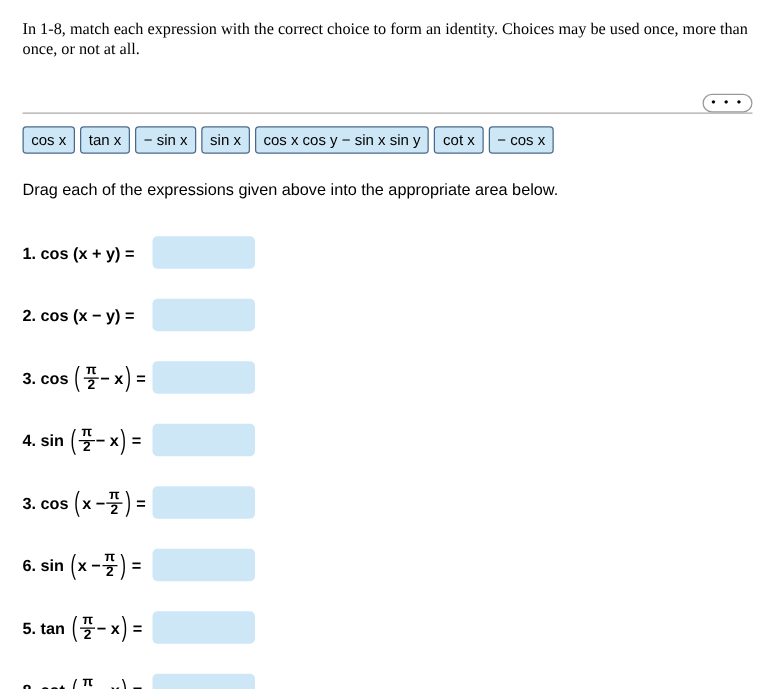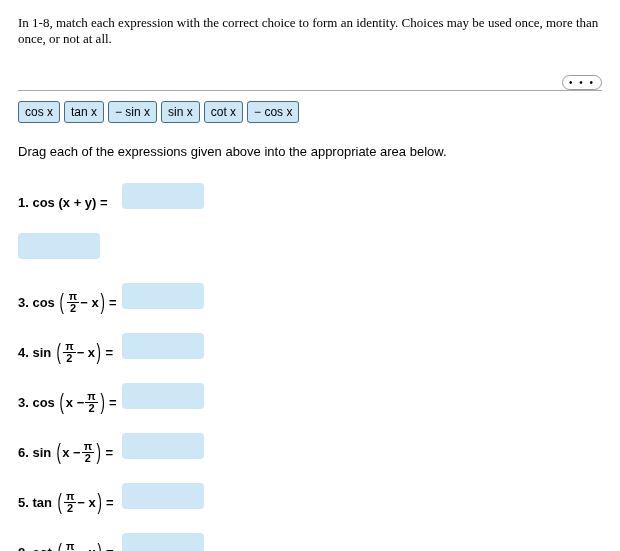--- a/index.html
+++ b/index.html
@@ -49,20 +49,21 @@
     white-space: nowrap;
     cursor: move;
   }
   .subinstr {
     font-size: 13px;
     margin-bottom: 24px;
     margin-top: 20px;
   }
   .qrow {
     display: flex;
+    align-items: center;
     margin-bottom: 12px;
     height: 38px;
   }
   .qlabel {
     width: 104px;
     font-size: 13px;
     font-weight: bold;
     display: flex;
     align-items: center;
   }
@@ -103,32 +104,34 @@
 
 <div class="dots-btn">• • •</div>
 <div class="clear"></div>
 <hr class="sep">
 
 <div class="chiprow">
   <div class="chip">cos x</div>
   <div class="chip">tan x</div>
   <div class="chip">− sin x</div>
   <div class="chip">sin x</div>
+  <div class="chip">cos x cos y − sin x sin y</div>
   <div class="chip">cot x</div>
   <div class="chip">− cos x</div>
 </div>
 
 <div class="subinstr">Drag each of the expressions given above into the appropriate area below.</div>
 
 <div class="qrow">
   <div class="qlabel">1. cos (x + y) =</div>
   <div class="dropzone"></div>
 </div>
 
 <div class="qrow">
+  <div class="qlabel">2. cos (x − y) =</div>
   <div class="dropzone"></div>
 </div>
 
 <div class="qrow">
   <div class="qlabel">
     <span>3. cos</span>&nbsp;
     <span class="paren">(</span>
     <span class="frac">
         <span class="num">π</span>
         <span class="den">2</span>

